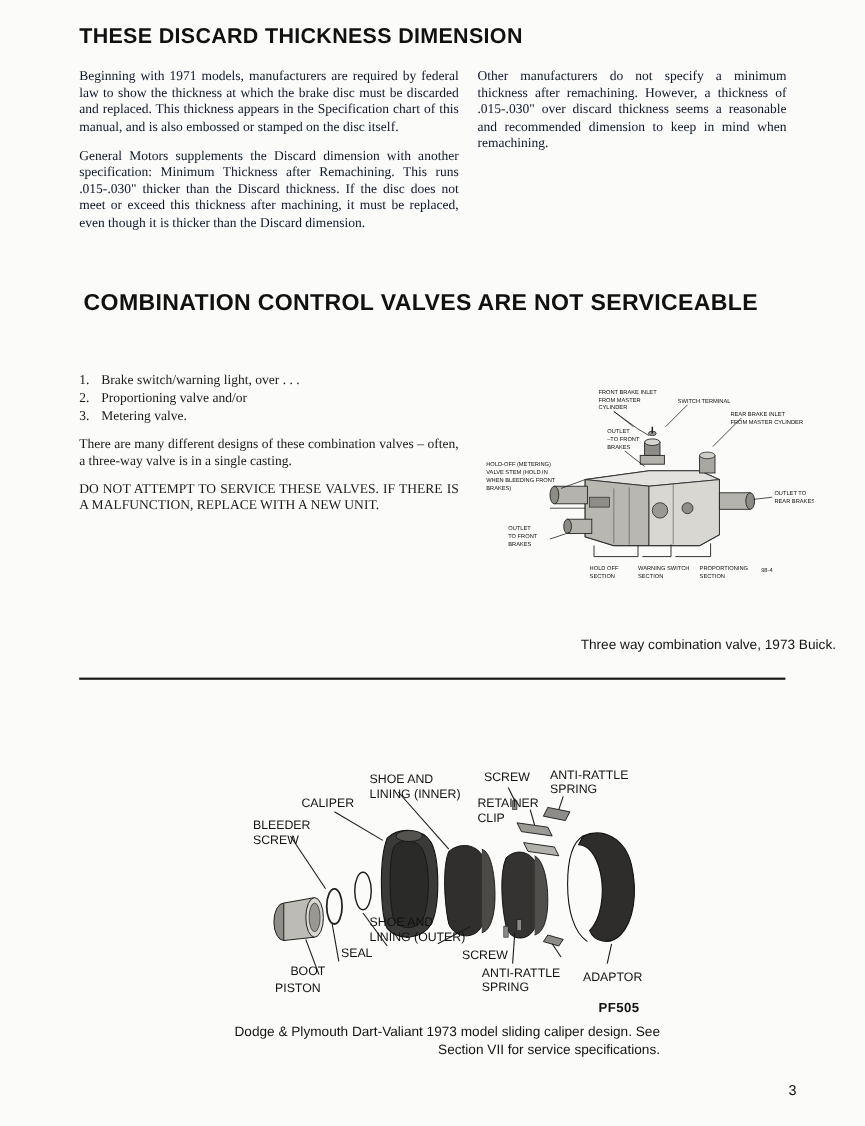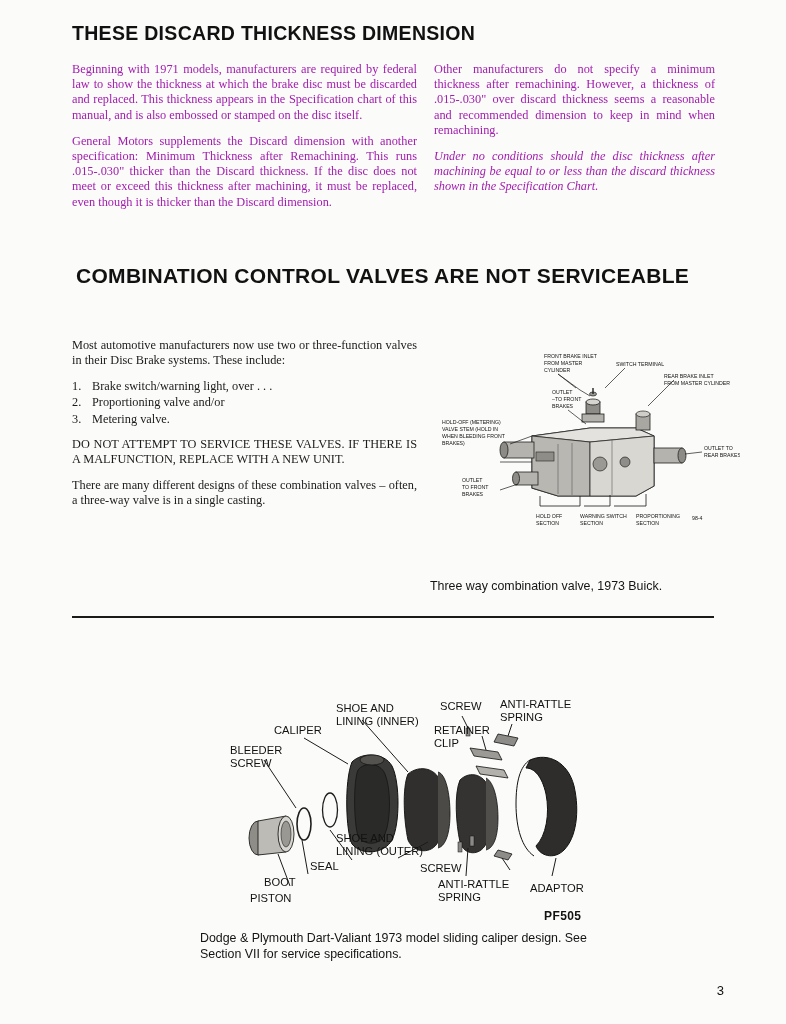--- a/index.html
+++ b/index.html
@@ -39,21 +39,21 @@
     top: 264px;
     font-size: 21px;
   }
 
   
   .col {
     position: absolute;
     font-size: 12.3px;
     line-height: 15.2px;
     text-align: justify;
-    color: #a21caf;
+    color: #0f172a;
   }
   #col-left-1 { left: 72px; top: 62px; width: 345px; }
   #col-right-1 { left: 434px; top: 62px; width: 281px; }
   .col p { margin: 0 0 11px 0; }
   .col p:last-child { margin-bottom: 0; }
   .ital { font-style: italic; }
 
   
   #col-valve {
     position: absolute;
@@ -79,21 +79,21 @@
     left: -20px;
     width: 16px;
     text-align: left;
   }
 
   .caption {
     position: absolute;
     font-family: "Liberation Sans", sans-serif;
     font-size: 12.4px;
     color: #141414;
-    text-align: left;
+    text-align: right;
     line-height: 16px;
   }
   #caption-valve {
     left: 430px;
     top: 578px;
     width: 330px;
   }
   #caption-caliper {
     left: 200px;
     top: 930px;
@@ -155,43 +155,41 @@
 
   <div class="h-title" id="title-rotor">THESE DISCARD THICKNESS DIMENSION</div>
 
   <div class="col" id="col-left-1">
     <p>Beginning with 1971 models, manufacturers are required by federal law to show the thickness at which the brake disc must be discarded and replaced. This thickness appears in the Specification chart of this manual, and is also embossed or stamped on the disc itself.</p>
     <p>General Motors supplements the Discard dimension with another specification: Minimum Thickness after Remachining. This runs .015-.030" thicker than the Discard thickness. If the disc does not meet or exceed this thickness after machining, it must be replaced, even though it is thicker than the Discard dimension.</p>
   </div>
 
   <div class="col" id="col-right-1">
     <p>Other manufacturers do not specify a minimum thickness after remachining. However, a thickness of .015-.030" over discard thickness seems a reasonable and recommended dimension to keep in mind when remachining.</p>
-    <p class="ital">Under no conditions should the disc thickness after machining be equal to or less than the discard thickness shown in the Specification Chart.</p>
   </div>
 
   <div class="h-title" id="title-valves">COMBINATION CONTROL VALVES ARE NOT SERVICEABLE</div>
 
   <div id="col-valve">
-    <p>Most automotive manufacturers now use two or three-function valves in their Disc Brake systems. These include:</p>
     <ol>
       <li>
         <span class="num">1.</span>
         <span>Brake switch/warning light, over . . .</span>
       </li>
       <li>
         <span class="num">2.</span>
         <span>Proportioning valve and/or</span>
       </li>
       <li>
         <span class="num">3.</span>
         <span>Metering valve.</span>
       </li>
     </ol>
+    <p>There are many different designs of these combination valves – often, a three-way valve is in a single casting.</p>
     <p>DO NOT ATTEMPT TO SERVICE THESE VALVES. IF THERE IS A MALFUNCTION, REPLACE WITH A NEW UNIT.</p>
-    <p>There are many different designs of these combination valves – often, a three-way valve is in a single casting.</p>
   </div>
 
   <div id="fig-valve">
     <svg width="300" height="230" viewBox="0 0 300 230" xmlns="http://www.w3.org/2000/svg">
 
       <g>
         <path d="M92 92 L150 84 L196 84 L214 92 L214 142 L196 152 L118 152 L92 144 Z" fill="#cfcdc8" stroke="#2a2a2a" stroke-width="1.1"></path>
         <path d="M92 92 L150 84 L196 84 L214 92 L150 98 Z" fill="#e3e2de" stroke="#2a2a2a" stroke-width="0.8"></path>
         <path d="M92 92 L150 98 L150 152 L118 152 L92 144 Z" fill="#b9b7b1" stroke="#2a2a2a" stroke-width="0.8"></path>
         <path d="M150 98 L214 92 L214 142 L196 152 L150 152 Z" fill="#d9d7d2" stroke="#2a2a2a" stroke-width="0.8"></path>

